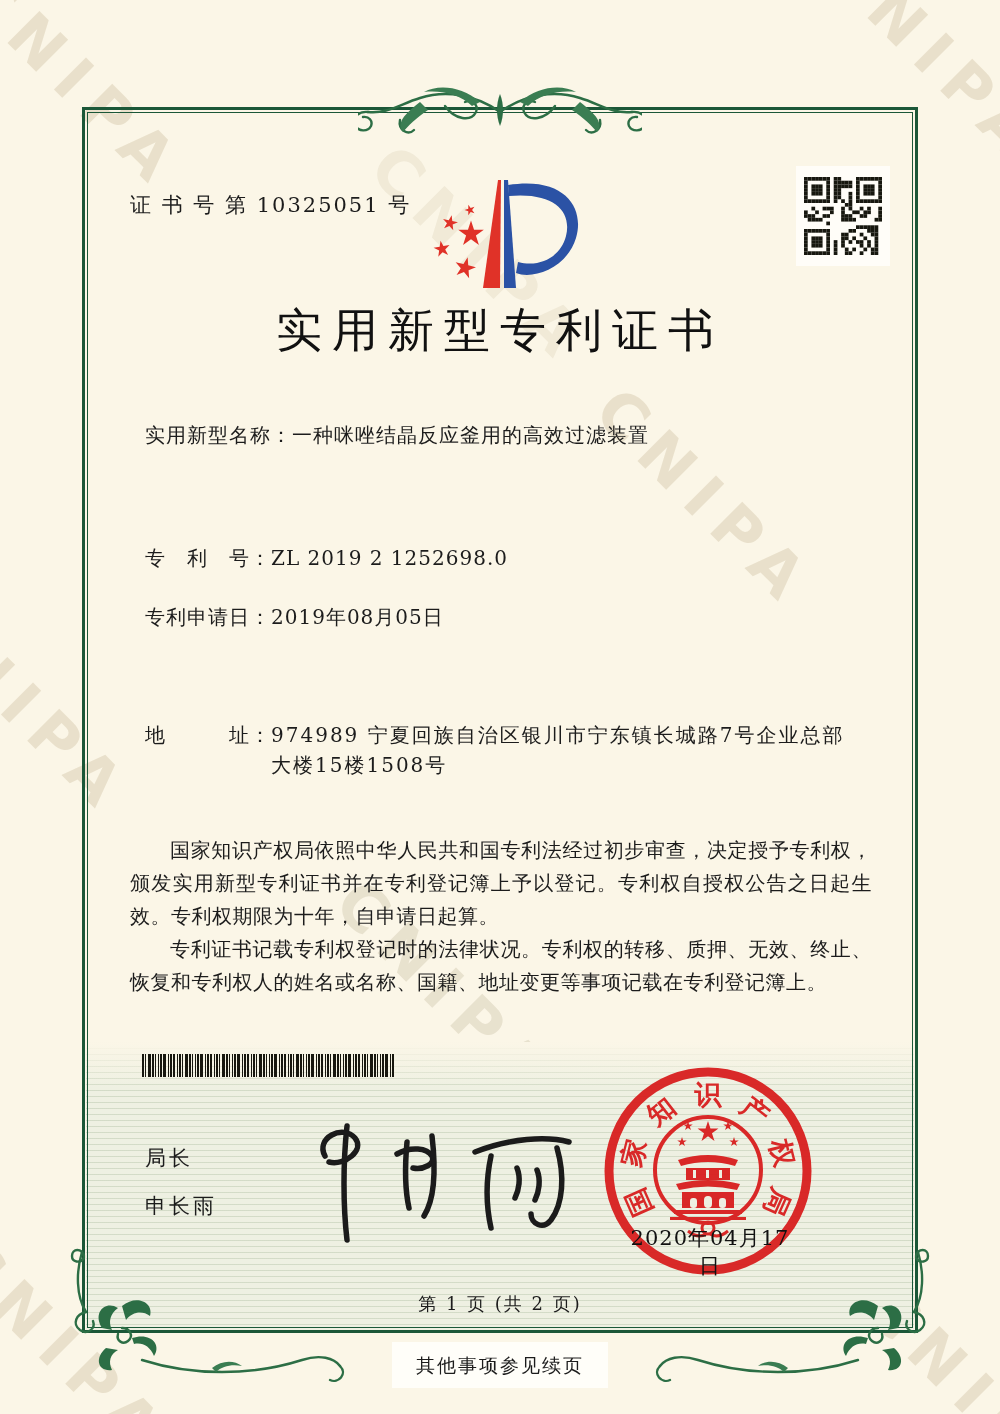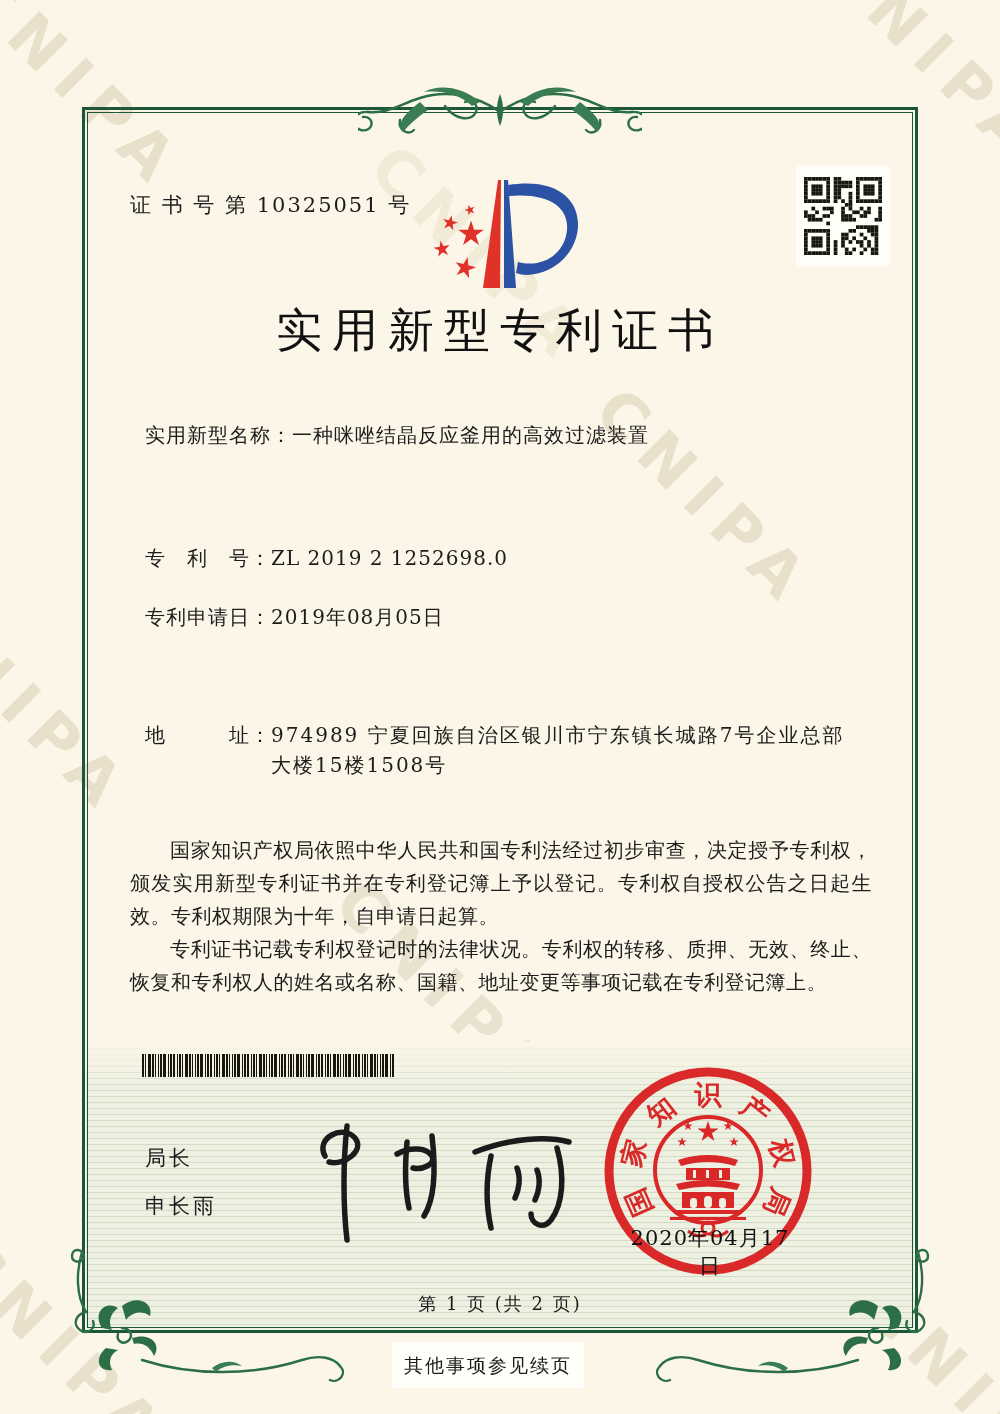--- a/index.html
+++ b/index.html
@@ -62,21 +62,21 @@
     position:absolute; width:32px; height:32px; line-height:32px; text-align:center;
     font-size:27px; font-weight:bold; color:#d81f1f;
   }
   .seal-date{
     position:absolute; left:622px; top:1224px; width:176px; text-align:center;
     font-size:21px; letter-spacing:1px; color:#111; z-index:5;
   }
   
   .page-number{ position:absolute; left:0; right:0; top:1292px; text-align:center; font-size:18px; letter-spacing:2px; }
   .note-box{
-    position:absolute; left:392px; top:1342px; width:192px; height:46px;
+    position:absolute; left:392px; top:1342px; width:216px; height:46px;
     background:#fffef9; text-align:center; line-height:46px; font-size:19px; letter-spacing:2px;
   }
 </style>
 </head>
 <body>
 
 <div class="page">
 
   <div class="wm" style="left:75px;top:80px">CNIPA</div>
   <div class="wm" style="left:935px;top:55px">CNIPA</div>

